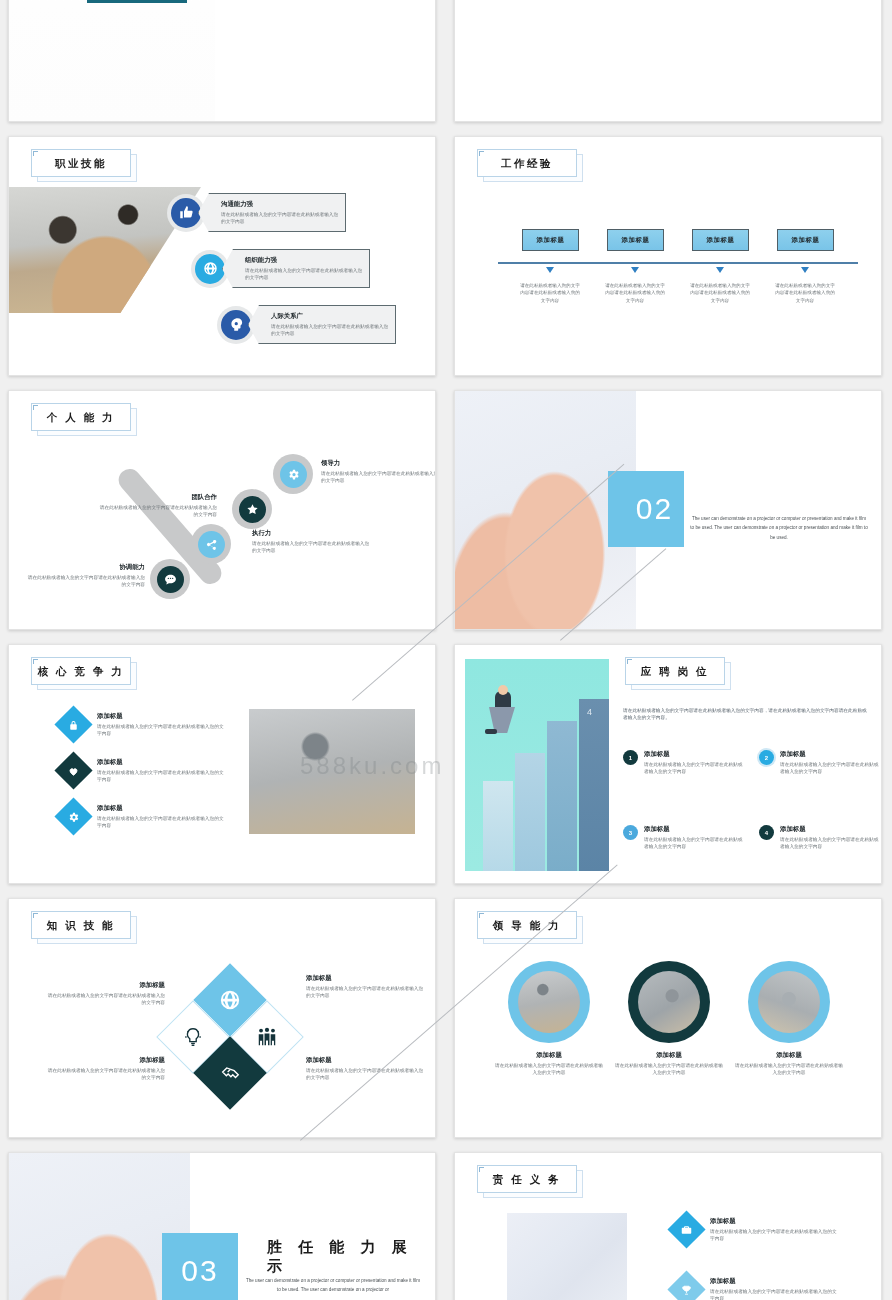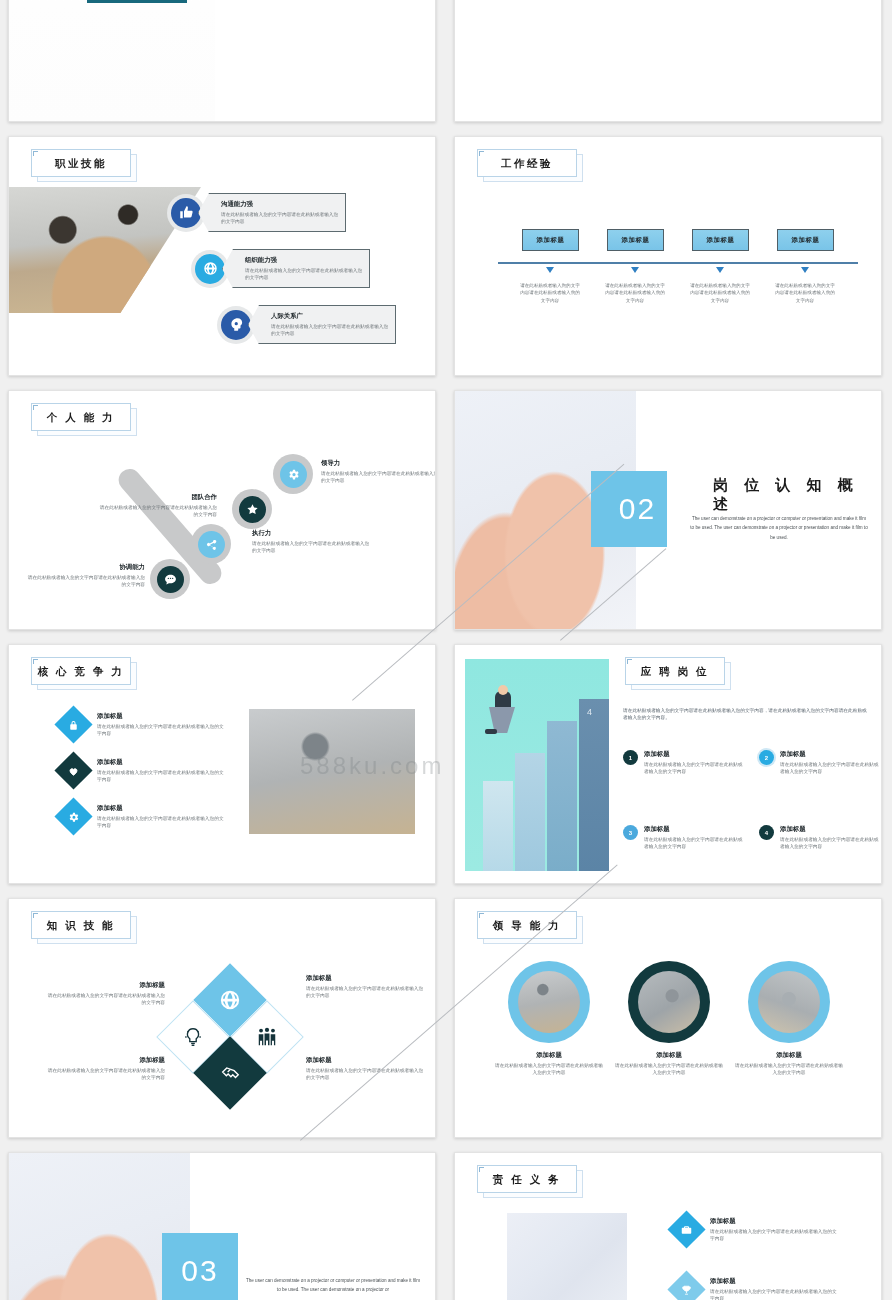--- a/index.html
+++ b/index.html
@@ -326,22 +326,21 @@
       <div class="bd" style="margin-top:2px;">请在此粘贴或者输入您的文字内容请在此粘贴或者输入您的文字内容</div>
     </div>
     <div class="cap-l" style="left:18px;top:172px;">
       <div class="hd">协调能力</div>
       <div class="bd" style="margin-top:2px;">请在此粘贴或者输入您的文字内容请在此粘贴或者输入您的文字内容</div>
     </div>
   </div>
 
   <div class="slide col-r row2">
     <div class="sec-img photo-hand"></div>
-    <div class="sec-num" style="left:136px;top:80px;padding-left:17px;">02</div>
-    <div class="sec-title" style="left:258px;top:85px;">岗 位 认 知 概 述</div>
+    <div class="sec-num" style="left:153px;top:80px;padding-left:17px;">02</div>
     <div class="sec-body" style="left:235px;top:123px;">The user can demonstrate on a projector or computer or presentation and make it film to be used. The user can demonstrate on a projector or presentation and make it film to be used.</div>
   </div>
 
   <div class="slide col-l row3">
     <div class="title-badge">
       <div class="shadowbox"></div>
       <div class="mainbox">
           <span class="txt">核 心 竞 争 力</span>
         </div>
       <div class="corner"></div>
@@ -541,20 +540,21 @@
       <div style="width:110px;margin-left:-14px;margin-top:8px;text-align:center;">
         <div class="hd">添加标题</div>
         <div class="bd" style="margin-top:2px;">请在此粘贴或者输入您的文字内容请在此粘贴或者输入您的文字内容</div>
       </div>
     </div>
   </div>
 
   <div class="slide col-l row5">
     <div class="sec-img photo-hand"></div>
     <div class="sec-num" style="left:153px;top:80px;">03</div>
+    <div class="sec-title" style="left:258px;top:85px;">胜 任 能 力 展 示</div>
     <div class="sec-body" style="left:235px;top:123px;">The user can demonstrate on a projector or computer or presentation and make it film to be used. The user can demonstrate on a projector or</div>
   </div>
 
   <div class="slide col-r row5">
     <div class="title-badge">
       <div class="shadowbox"></div>
       <div class="mainbox">
           <span class="txt">责 任 义 务</span>
         </div>
       <div class="corner"></div>

